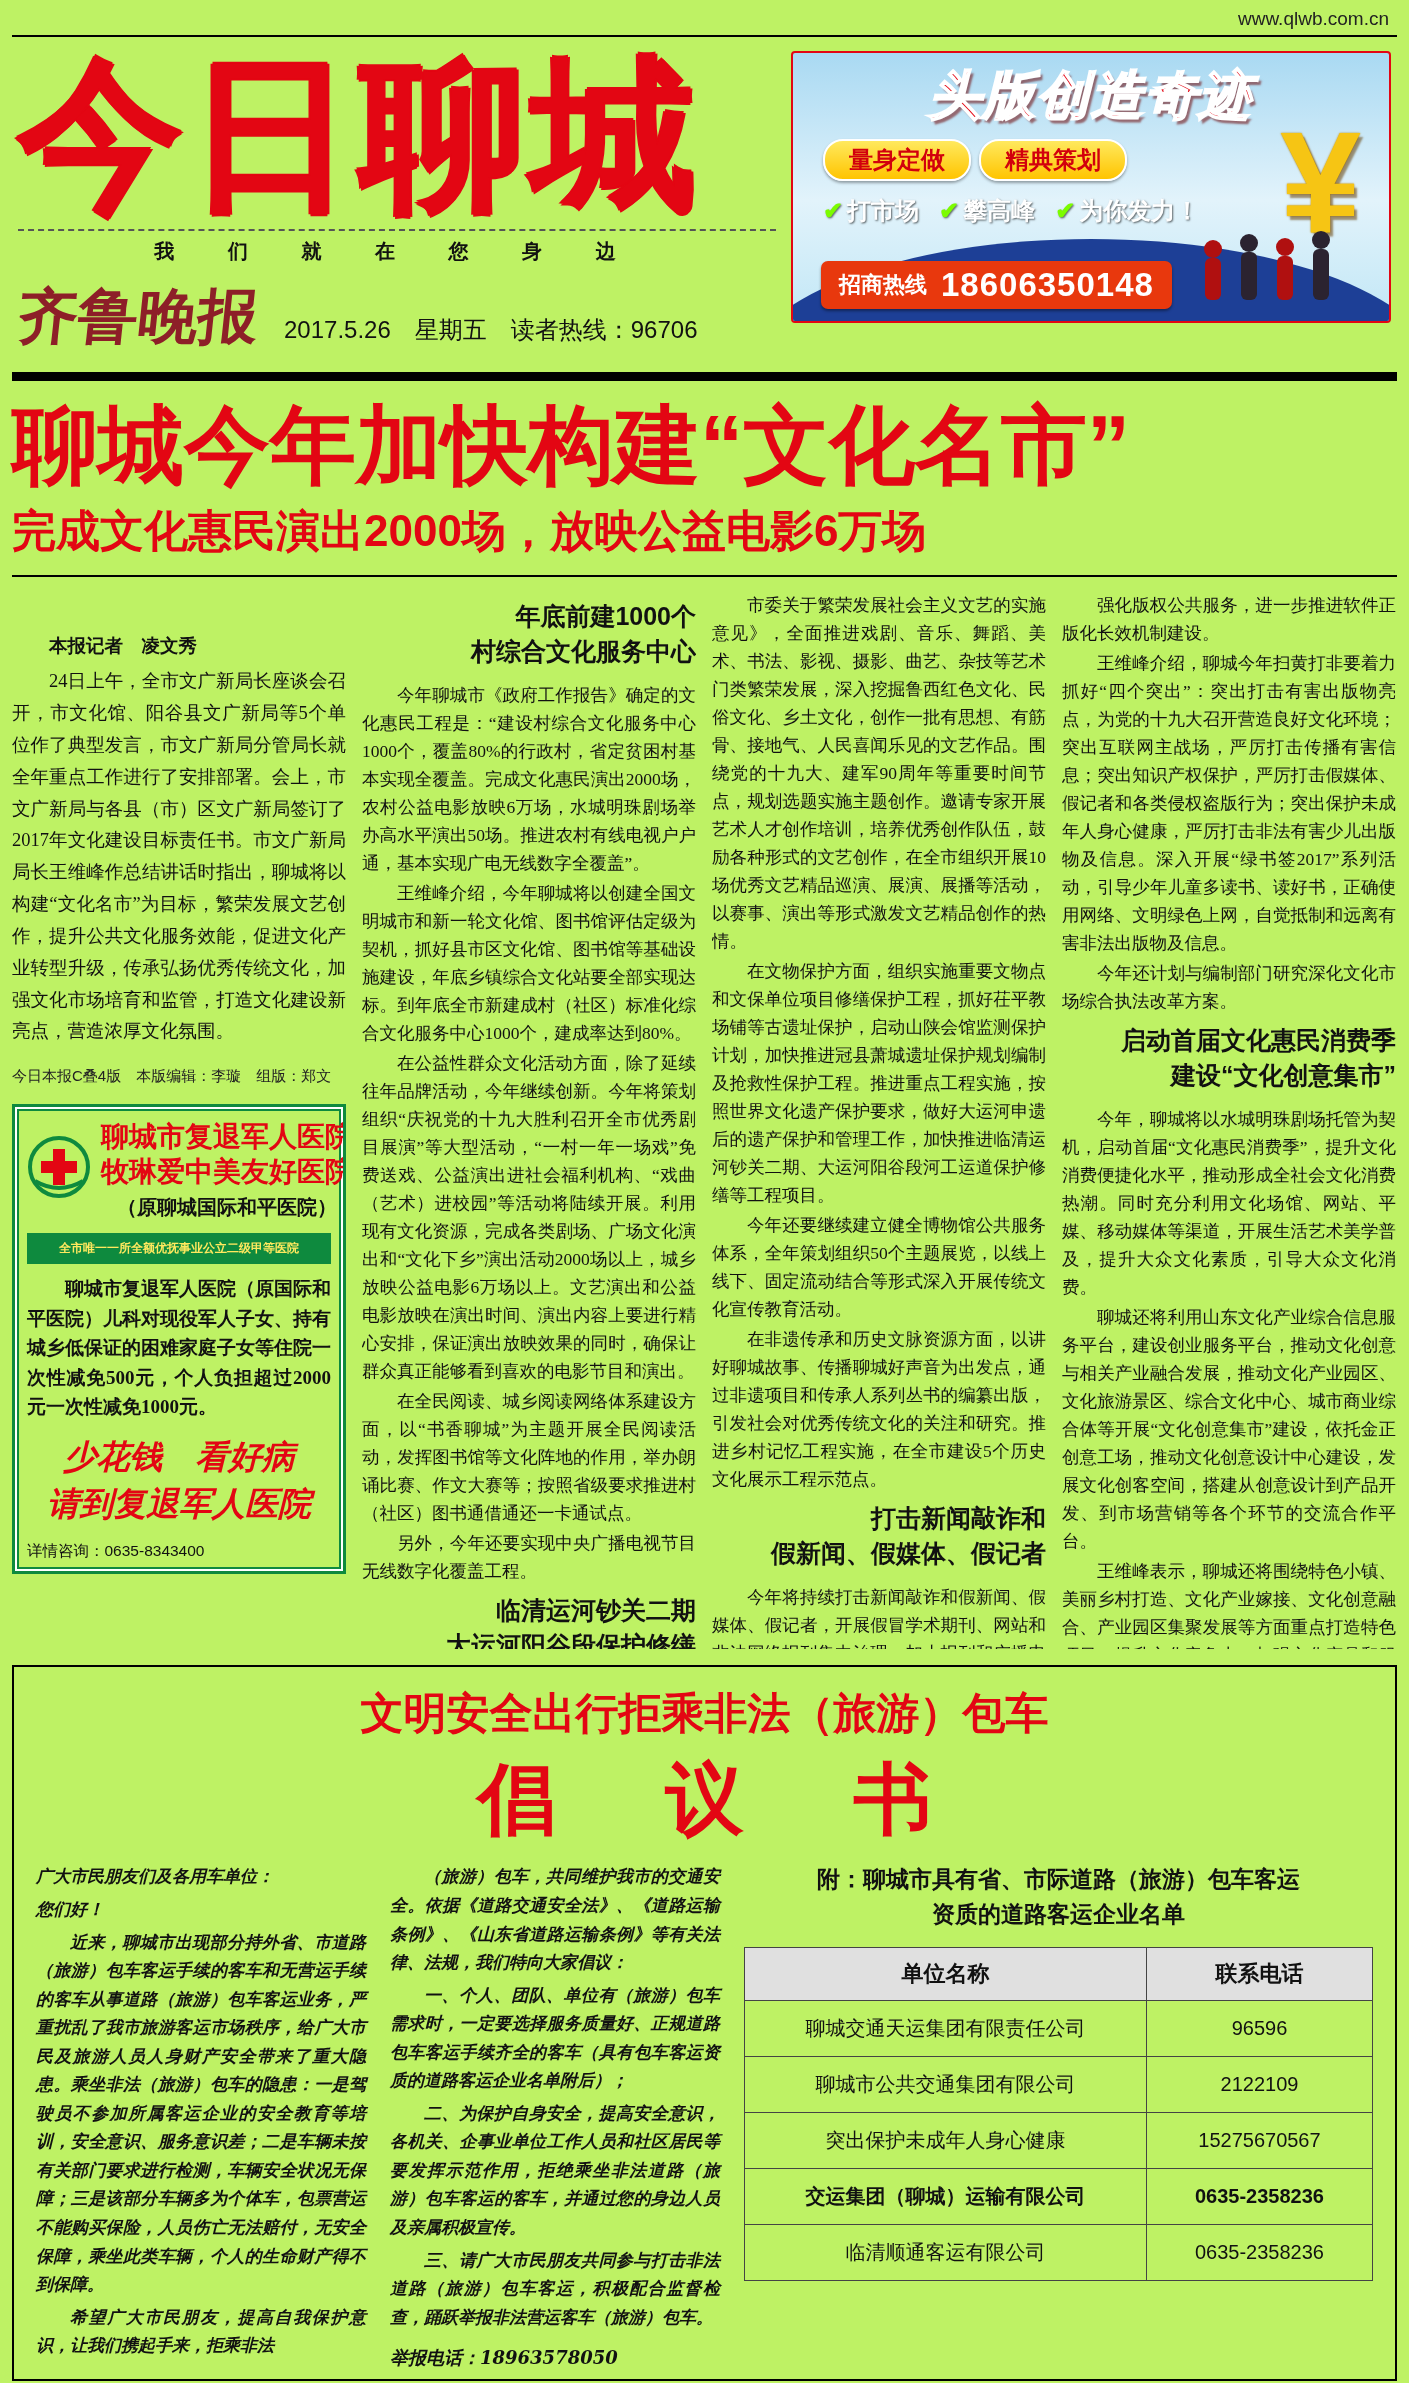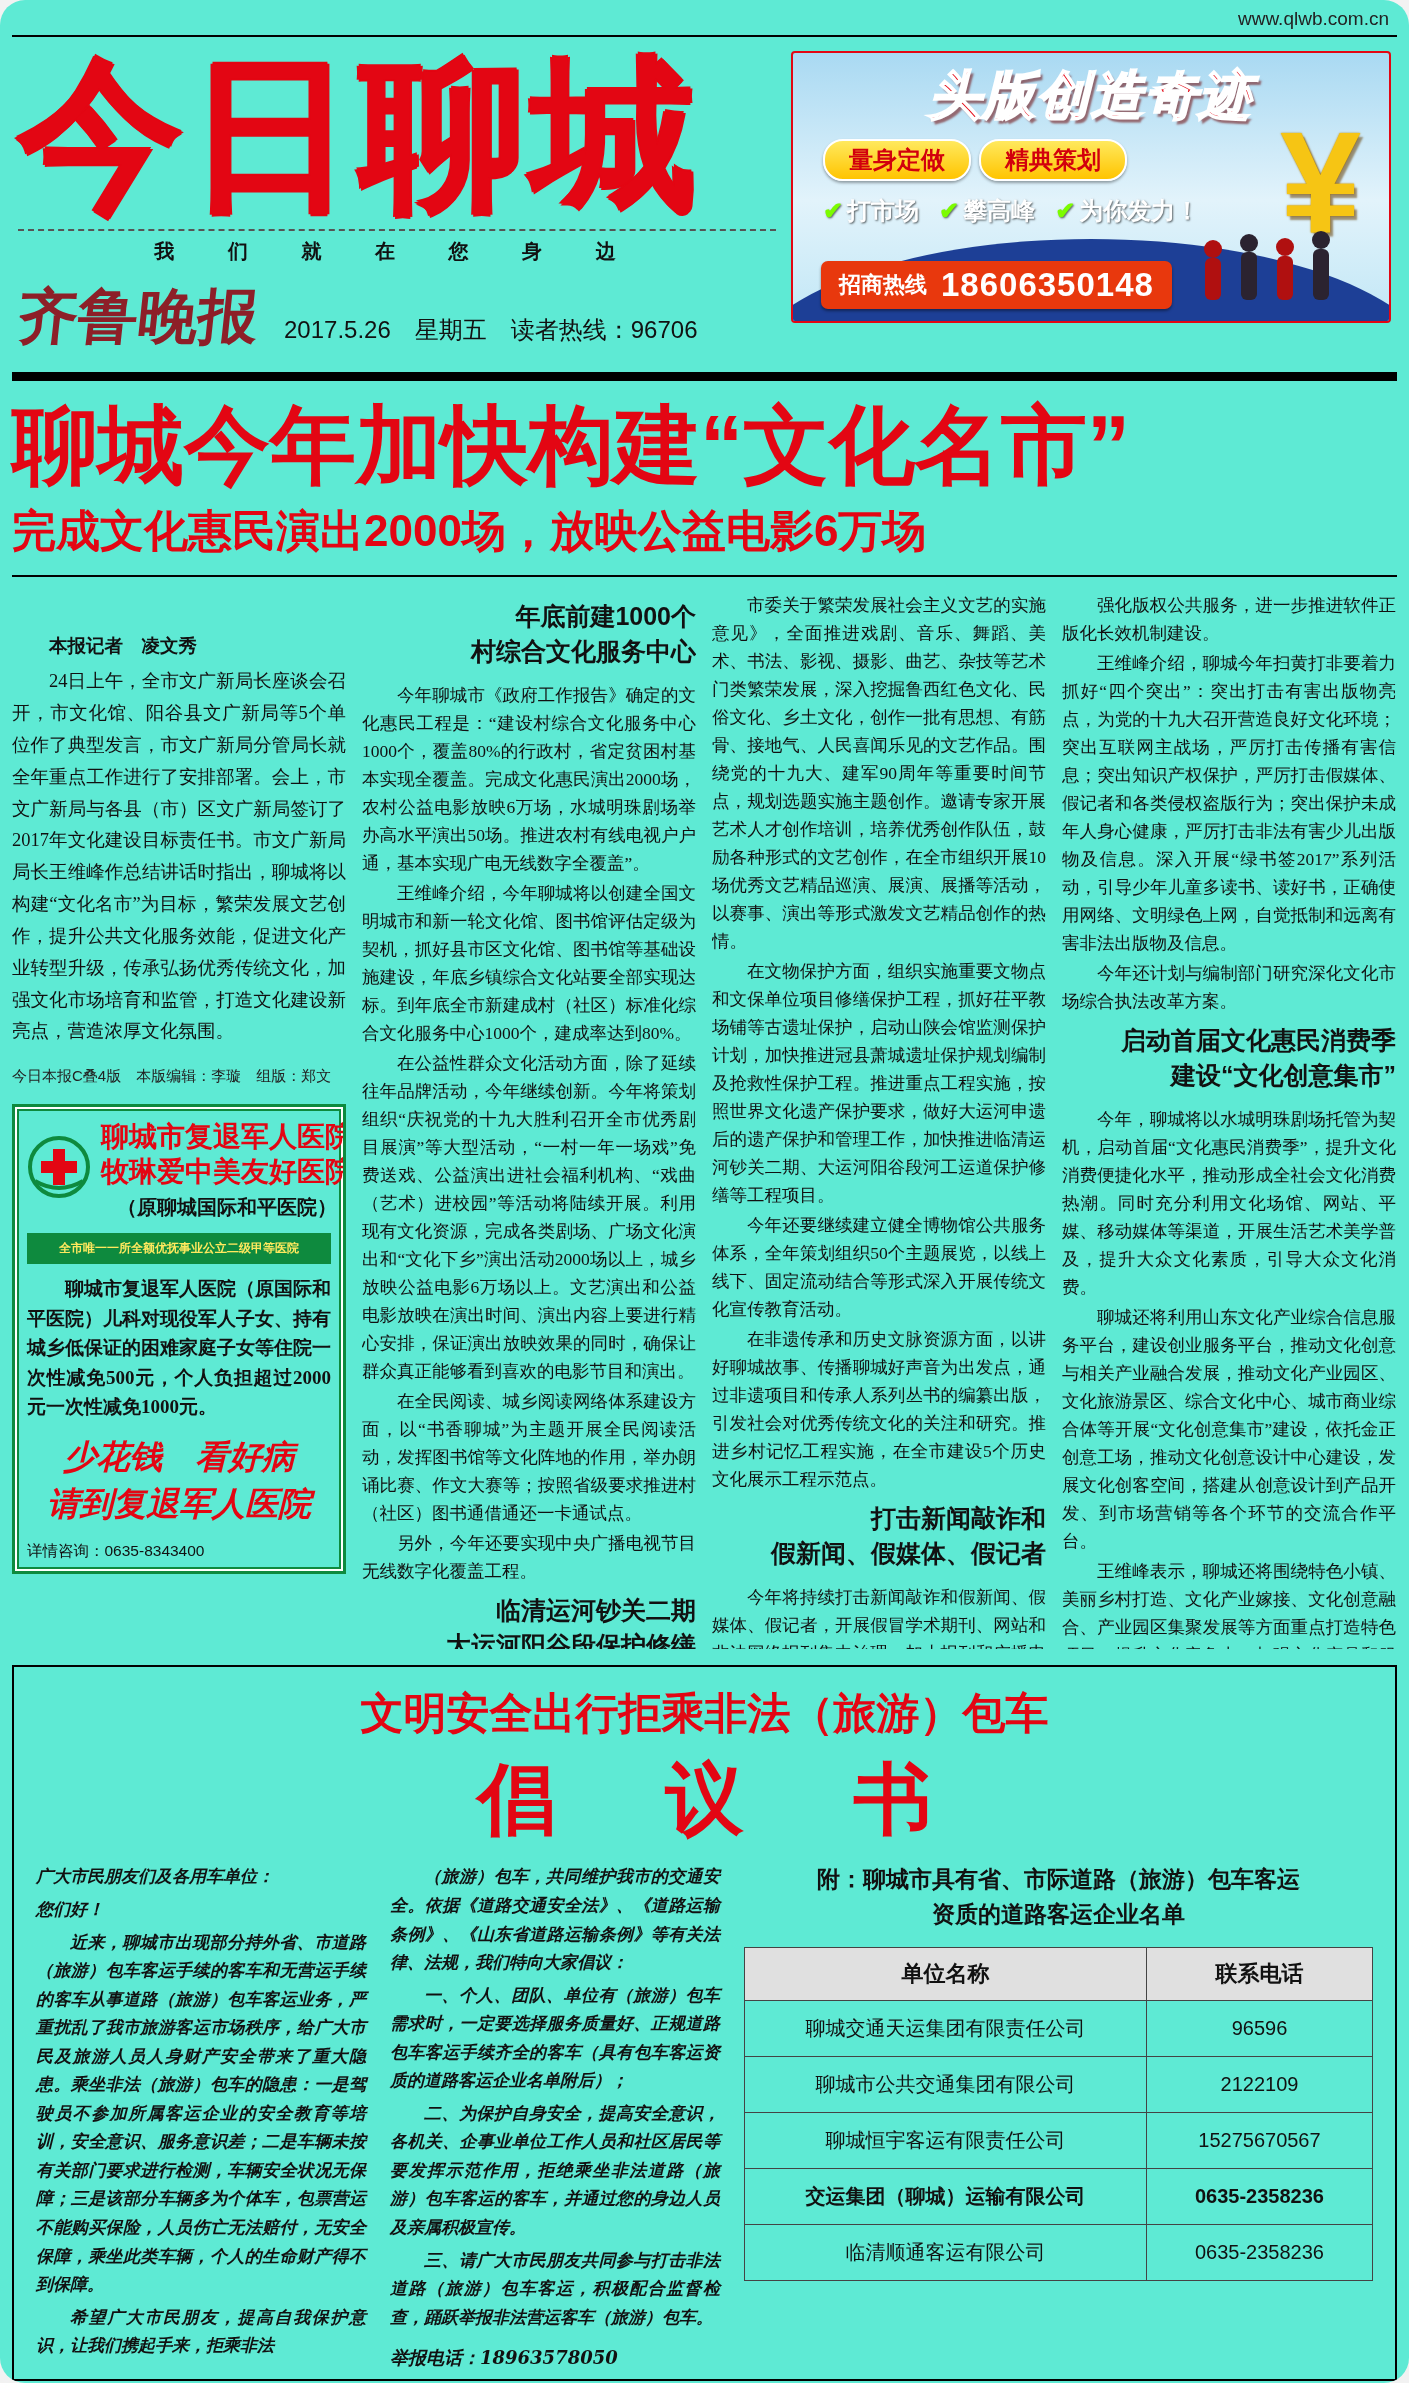--- a/index.html
+++ b/index.html
@@ -1,20 +1,20 @@
 <!DOCTYPE html>
 <html><head>
 <meta charset="utf-8">
 <style>
   * { margin:0; padding:0; box-sizing:border-box; }
   html,body { background:#f2f2f2; }
   .page {
-    width:1409px; height:2383px; margin:0 auto; background:#5eead4;
+    width:1409px; height:2383px; margin:0 auto; background:#bef264;
     font-family:"Liberation Serif", serif; color:#111;
-    position:relative; overflow:hidden; padding:0 12px;border-radius:25px;
+    position:relative; overflow:hidden; padding:0 12px;
   }
   
   .top-url { text-align:right; font-family:"Liberation Sans",sans-serif; font-size:19px; color:#222; padding:8px 8px 5px; }
   .top-rule { border-top:2px solid #000; }
   .mast-row { display:flex; justify-content:space-between; padding:14px 6px 4px; }
   .mast-left { width:758px; }
   .mast-title {
     font-family:"Liberation Sans",sans-serif; font-weight:900; color:#e30613;
     font-size:165px; line-height:1.02; letter-spacing:6px; white-space:nowrap;
     text-shadow:2px 0 currentColor,-2px 0 currentColor,0 2px currentColor,0 -2px currentColor;
@@ -269,21 +269,21 @@
           <tbody>
             <tr>
               <td>聊城交通天运集团有限责任公司</td>
               <td>96596</td>
             </tr>
             <tr>
               <td>聊城市公共交通集团有限公司</td>
               <td>2122109</td>
             </tr>
             <tr>
-              <td>聊城恒宇客运有限责任公司</td>
+              <td>突出保护未成年人身心健康</td>
               <td>15275670567</td>
             </tr>
             <tr class="bold-row">
               <td>交运集团（聊城）运输有限公司</td>
               <td>0635-2358236</td>
             </tr>
             <tr>
               <td>临清顺通客运有限公司</td>
               <td>0635-2358236</td>
             </tr>

